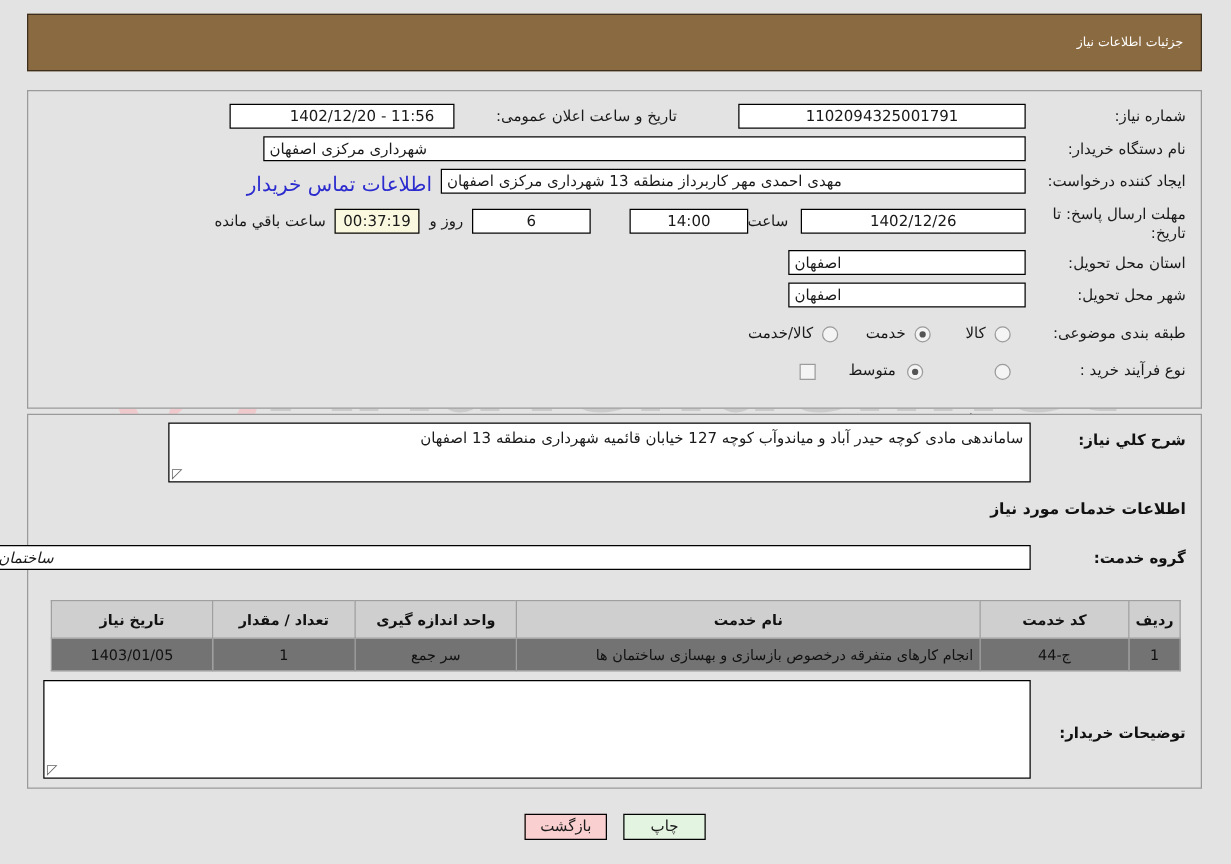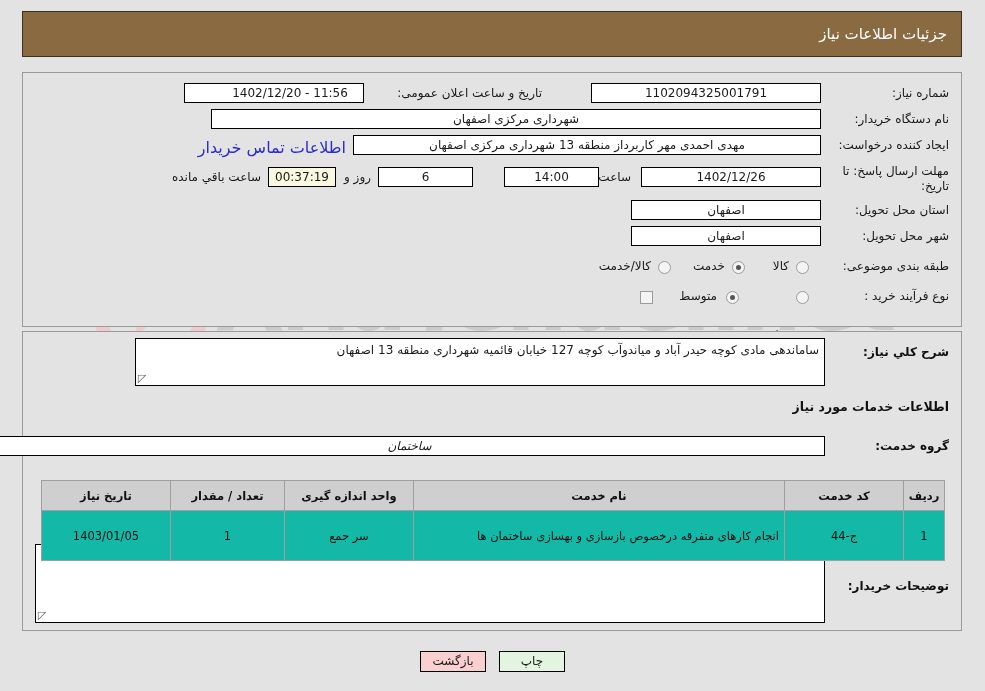--- a/index.html
+++ b/index.html
@@ -31,21 +31,21 @@
   }
   
   #page-header{
     position:absolute;left:22px;top:11px;width:940px;height:46px;
     background:#8a6a41;border:1px solid #3d2f1d;
     box-sizing:border-box;
     display:flex;align-items:center;justify-content:flex-start;
     padding-right:14px;z-index:10;
   }
   #page-header .title{
-    color:#ffffff;font-size:15px;
+    color:#ffffff;font-size:10px;
   }
   
   .panel{
     position:absolute;left:22px;width:940px;
     background:#e3e3e3;border:1px solid #9a9a9a;
     box-sizing:border-box;z-index:10;
   }
   #panel-top{top:72px;height:255px;}
   #panel-mid{top:331px;height:300px;}
 
@@ -56,21 +56,21 @@
   }
   .lbl-wrap{white-space:normal;}
   .fld{
     position:absolute;box-sizing:border-box;
     background:#ffffff;border:1px solid #000000;
     height:20px;line-height:18px;
     font-size:12px;color:#1a1a1a;
     padding:0 4px;overflow:hidden;white-space:nowrap;
   }
   .fld.ctr{text-align:center;}
-  .fld.rt{text-align:center;margin-left:12px;}
+  .fld.rt{text-align:left;margin-left:12px;}
   .fld.timer{background:#fbf8e0;text-align:center;}
   .link{
     position:absolute;color:#2b2bcf;font-size:16px;white-space:nowrap;
     cursor:pointer;
   }
   .plain{
     position:absolute;font-size:12px;color:#1a1a1a;white-space:nowrap;
   }
   
   .radio{
@@ -110,22 +110,22 @@
   #svc-table{
     position:absolute;left:18px;top:148px;width:904px;
     border-collapse:collapse;font-size:11.5px;z-index:11;
   }
   #svc-table th{
     background:#cfcfcf;border:1px solid #9f9f9f;
     font-weight:bold;color:#111;height:25px;padding:2px 4px;
     text-align:center;
   }
   #svc-table td{
-    background:#14b8a6;border:1px solid #9f9f9f;
-    height:25px;padding:12px 5px;color:#111;
+    background:#737373;border:1px solid #9f9f9f;
+    height:25px;padding:0 5px;color:#111;
   }
   td.c{text-align:center;}
   td.r{text-align:right;}
   
   #footer-bar{
     position:absolute;left:0;top:646px;width:985px;height:30px;
     display:flex;justify-content:center;align-items:center;gap:13px;
     z-index:12;direction:ltr;
   }
   .btn{

